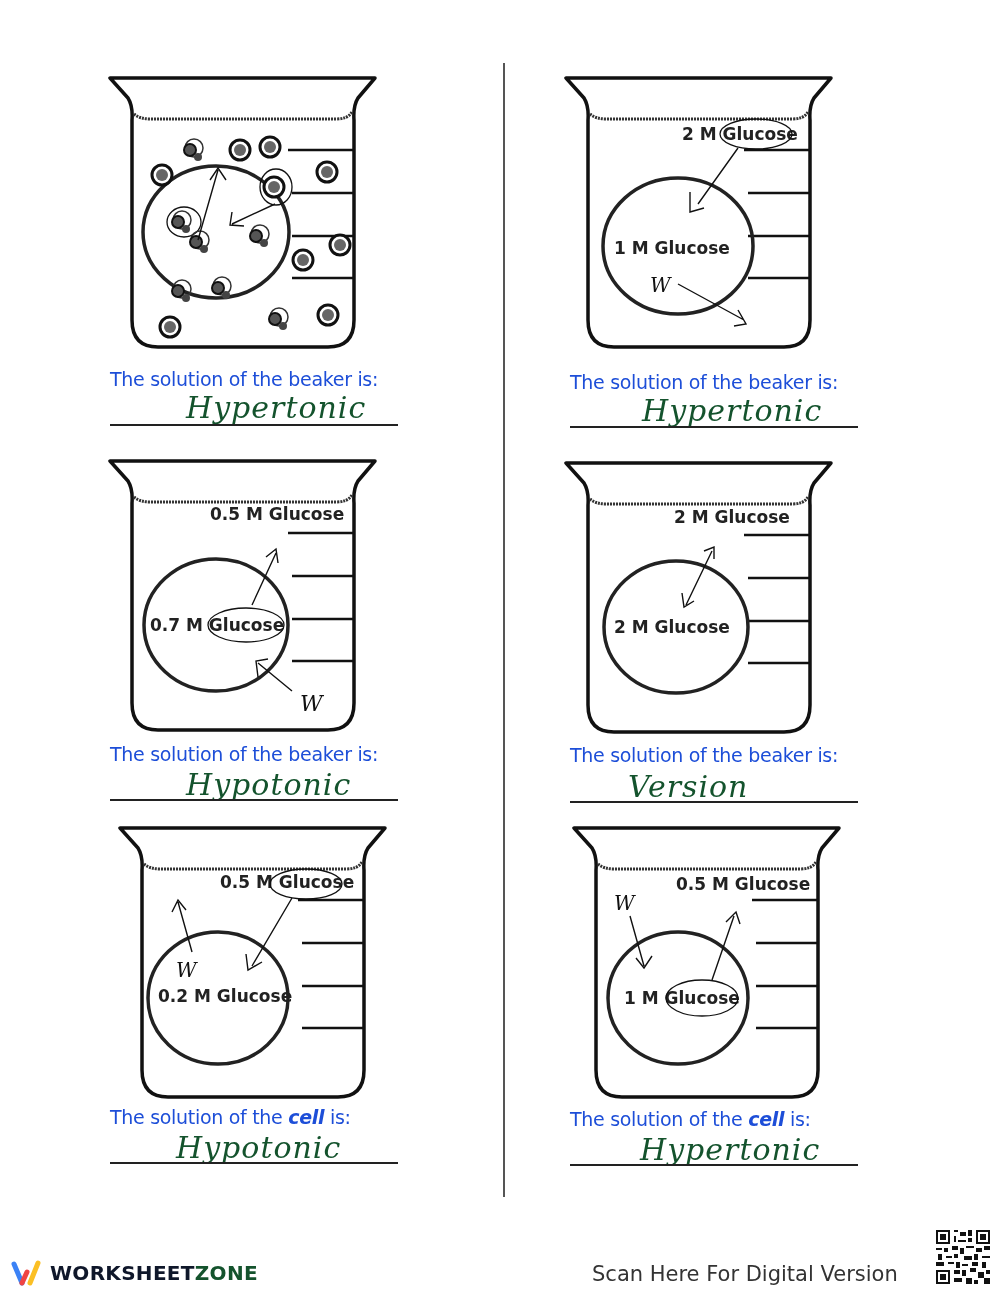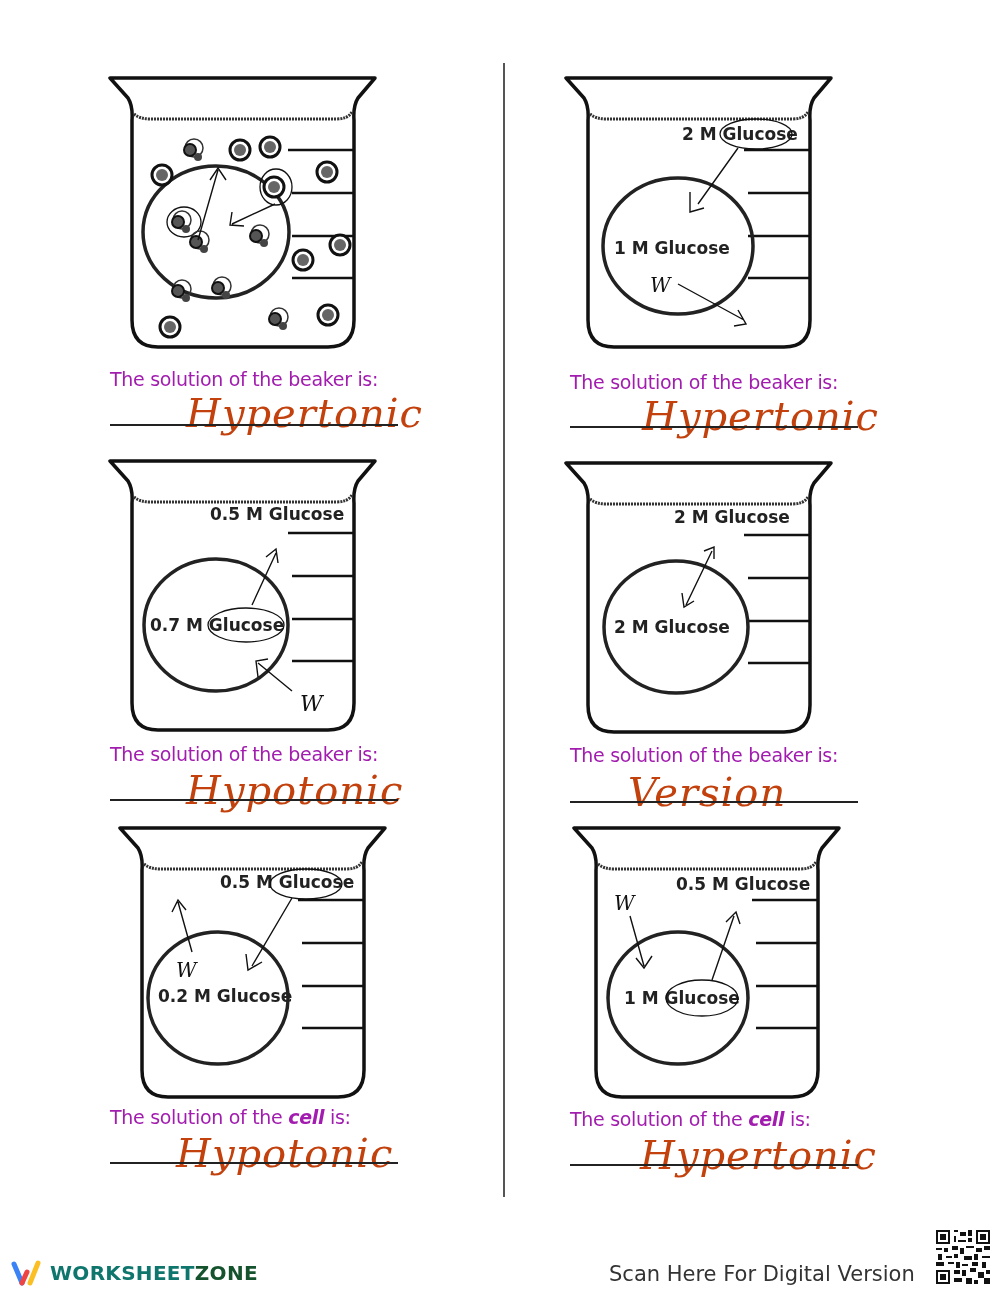--- a/index.html
+++ b/index.html
@@ -1,28 +1,28 @@
 <!DOCTYPE html>
 <html><head>
 <meta charset="utf-8">
 <style>
   html,body{margin:0;padding:0;background:#ffffff;}
   body{width:1000px;height:1294px;position:relative;overflow:hidden;font-family:"Liberation Sans",sans-serif;color:#111;}
   .divider{position:absolute;left:503px;top:63px;width:2px;height:1134px;background:#555;}
   .panel{position:absolute;width:300px;height:380px;}
   .panel svg{position:absolute;left:0;top:0;overflow:visible;}
-  .prompt{position:absolute;left:10px;font-size:19px;color:#a21caf;white-space:nowrap;font-family:"DejaVu Sans",sans-serif;letter-spacing:-0.3px;}
+  .prompt{position:absolute;left:10px;font-size:19px;color:#1d4ed8;white-space:nowrap;font-family:"DejaVu Sans",sans-serif;letter-spacing:-0.3px;}
   .prompt em{font-weight:bold;font-style:italic;}
-  .answer{position:absolute;font-family:"DejaVu Serif",serif;font-size:40px;font-style:italic;font-weight:normal;color:#c2410c;letter-spacing:1px;white-space:nowrap;}
+  .answer{position:absolute;font-family:"DejaVu Serif",serif;font-size:30px;font-style:italic;font-weight:normal;color:#14532d;letter-spacing:1px;white-space:nowrap;}
   .answer-line{position:absolute;left:10px;width:288px;height:1.5px;background:#222;}
   .lbl{font-family:"DejaVu Sans",sans-serif;font-weight:bold;font-size:17px;fill:#222;}
   .footer-logo{position:absolute;left:10px;top:1258px;display:flex;align-items:center;gap:6px;}
-  .brand-a{font-family:"DejaVu Sans",sans-serif;font-weight:bold;font-size:20px;color:#0f766e;letter-spacing:0.3px;}
+  .brand-a{font-family:"DejaVu Sans",sans-serif;font-weight:bold;font-size:20px;color:#0f172a;letter-spacing:0.3px;}
   .brand-b{font-family:"DejaVu Sans",sans-serif;font-weight:bold;font-size:20px;color:#14532d;letter-spacing:0.3px;}
-  .scan{position:absolute;left:609px;top:1262px;font-family:"DejaVu Sans",sans-serif;font-size:21px;color:#333;}
+  .scan{position:absolute;left:592px;top:1262px;font-family:"DejaVu Sans",sans-serif;font-size:21px;color:#333;}
   .qr{position:absolute;left:934px;top:1228px;width:58px;height:58px;}
 </style>
 </head>
 <body>
 
 <div class="divider"></div>
 
 <svg width="0" height="0" style="position:absolute">
   <defs>
     <g id="beaker-shape">

